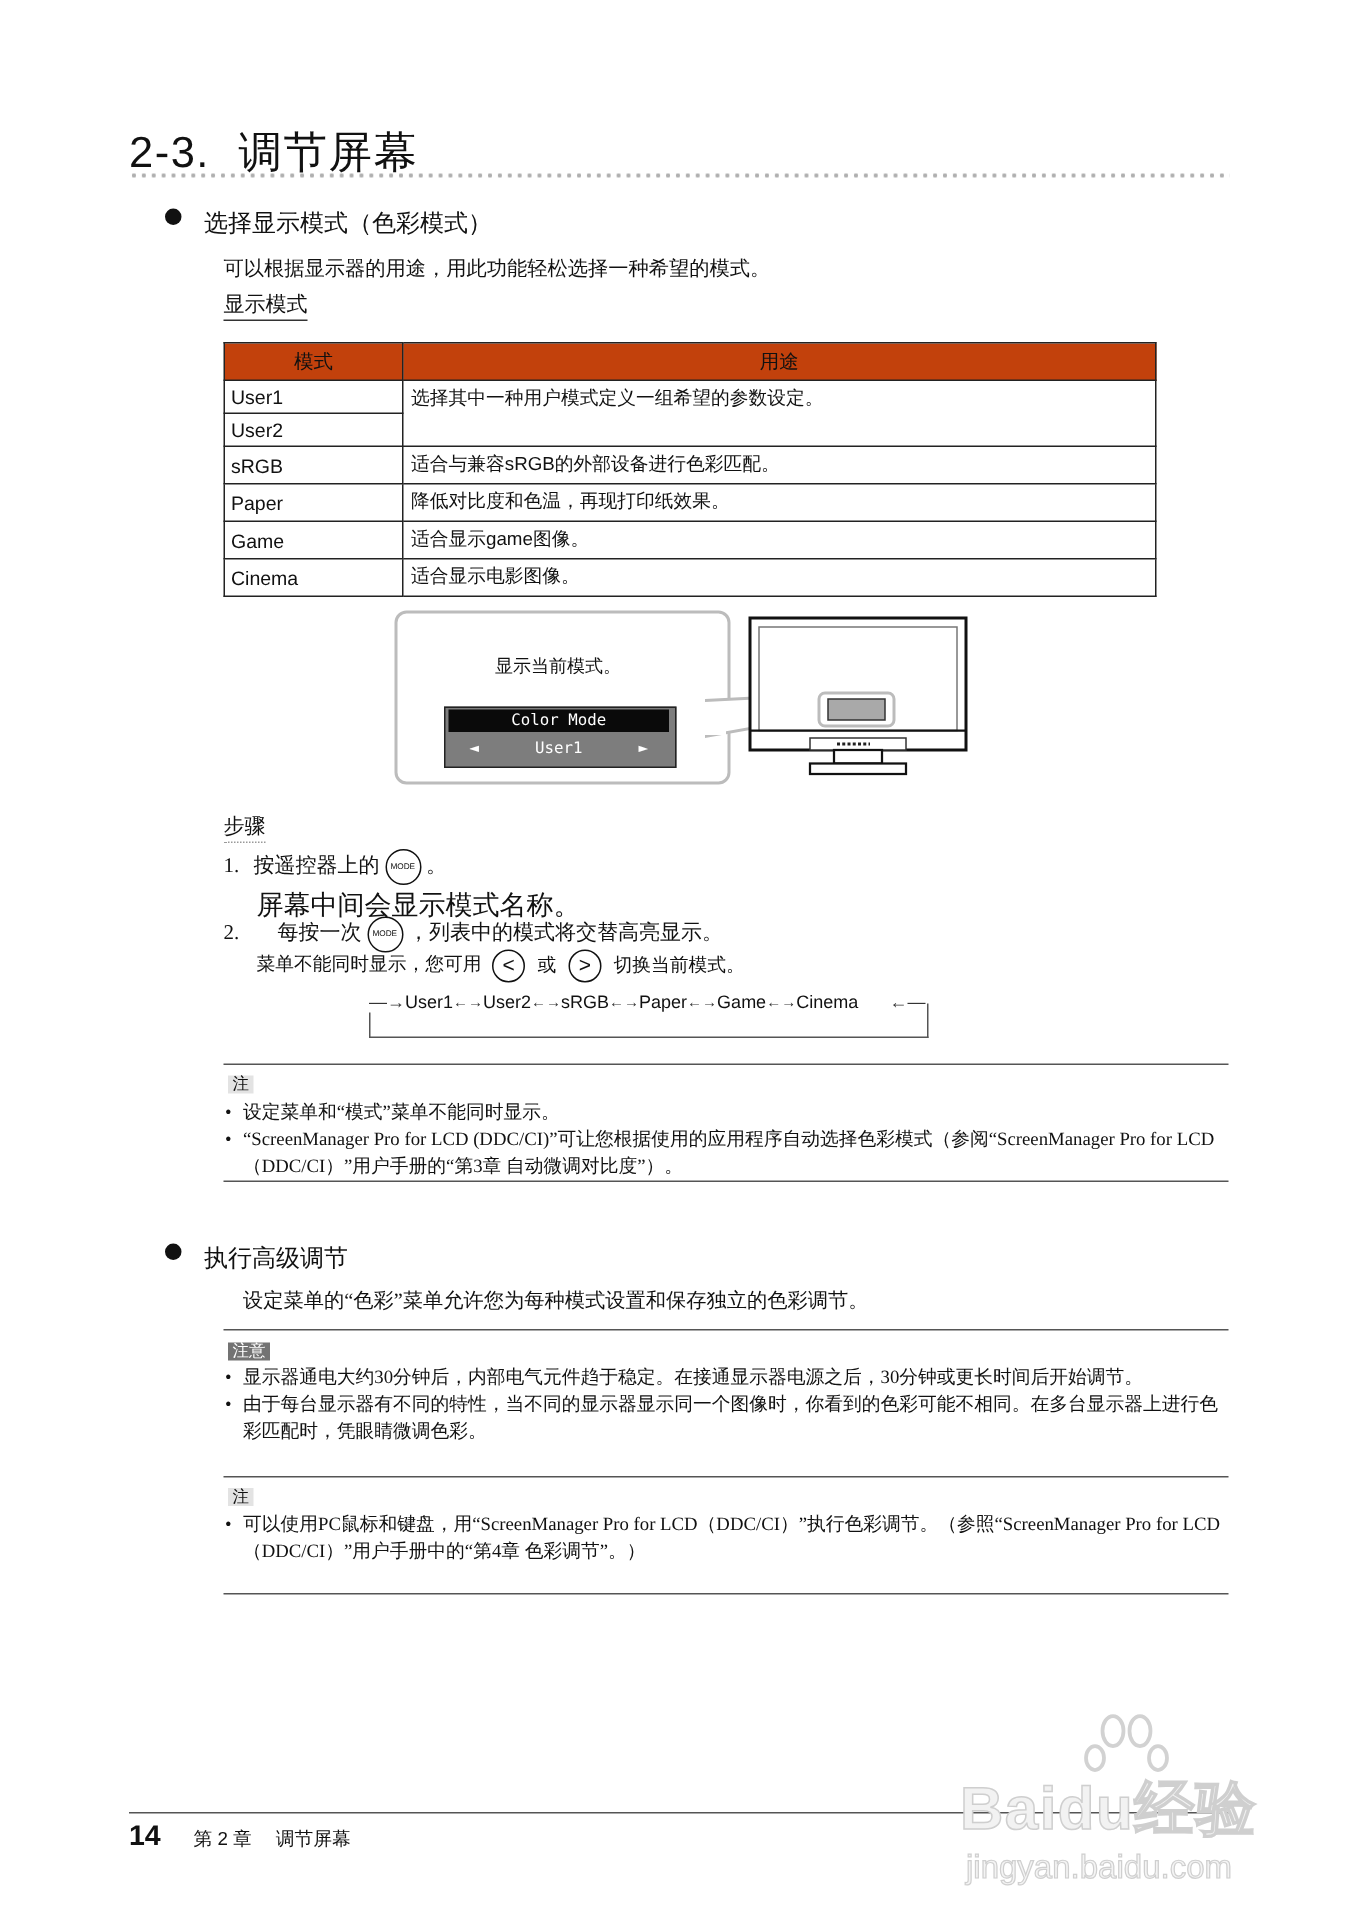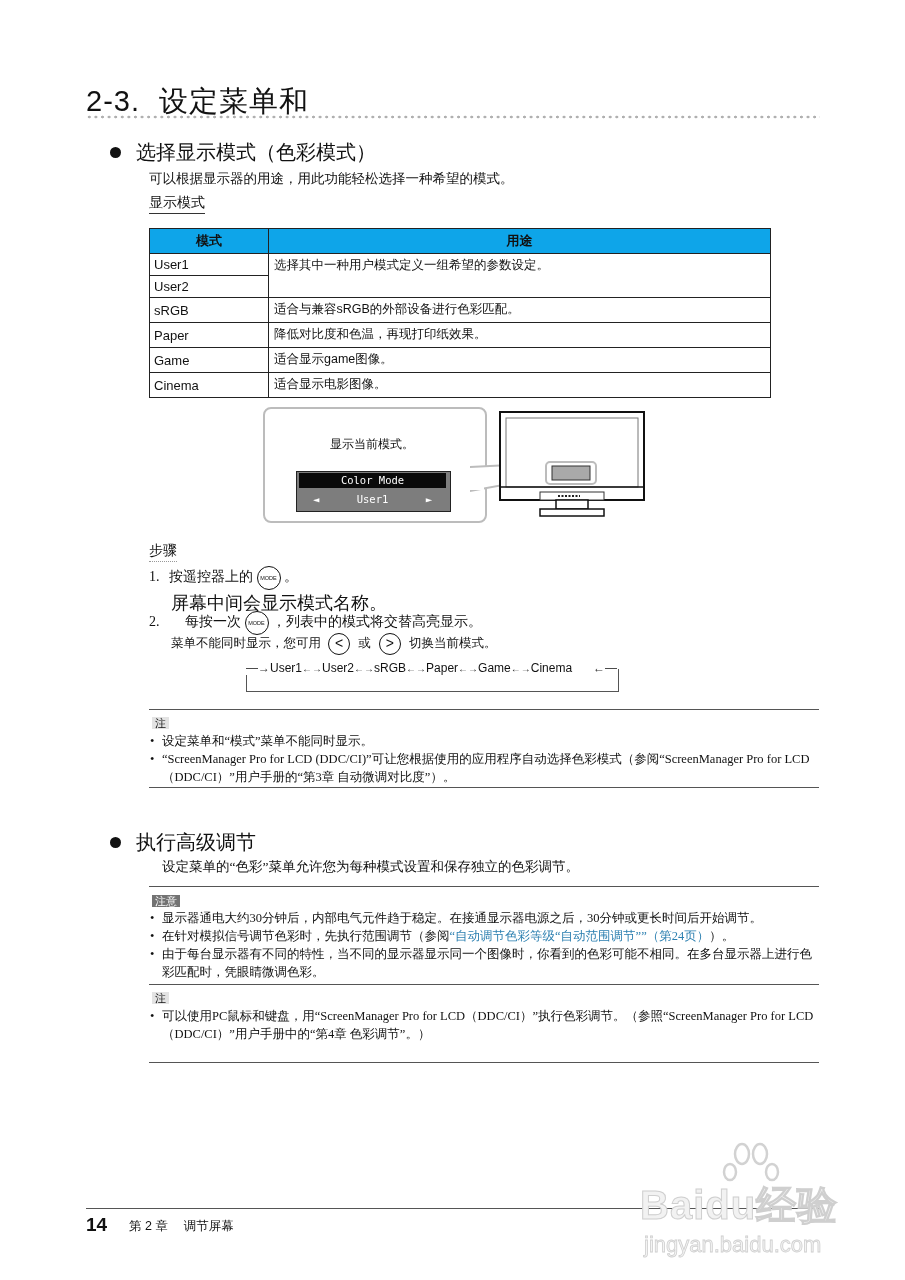--- a/index.html
+++ b/index.html
@@ -7,28 +7,28 @@
          font-family:"DejaVu Serif", serif; }
   .abs { position:absolute; }
   .sans { font-family:"Liberation Sans","DejaVu Sans",sans-serif; }
   .serif { font-family:"Liberation Serif","DejaVu Serif",serif; }
 
   #page-title { left:86px; top:82px; font-size:29px; letter-spacing:1px; }
   #title-dots { left:86px; top:115px; width:734px; height:4px;
     background-image:radial-gradient(circle, #b0b0b0 1.3px, transparent 1.6px);
     background-size:6.6px 4px; background-repeat:repeat-x; }
 
-  .section-head { font-size:20px; display:flex; align-items:center; }
+  .section-head { font-size:16px; display:flex; align-items:flex-start; }
   .bullet-dot { width:11px; height:11px; border-radius:50%; background:#111; margin-right:15px; }
 
   .body-text { font-size:13.5px; }
   .subhead { font-size:14px; border-bottom:1px solid #333; padding-bottom:1px; }
 
   table.modes { border-collapse:collapse; font-size:13px; }
-  table.modes th { background:#0ea5e9; font-weight:bold; height:22px; border:1px solid #222; }
+  table.modes th { background:#c2410c; font-weight:normal; height:22px; border:1px solid #222; }
   table.modes td { border:1px solid #222; height:21px; padding:0 4px; vertical-align:middle; }
   table.modes td.desc { padding-left:5px; font-size:12.5px; vertical-align:top; padding-top:3px; }
 
   #osd-callout { left:263px; top:407px; width:220px; height:112px; border:2px solid #bcbcbc; border-radius:8px; background:#fff; }
   #osd-note { left:330px; top:436px; font-size:12px; }
   #osd-panel { left:296px; top:471px; width:153px; height:39px; background:#7d7d7d; border:1px solid #222; }
   #osd-title { left:299px; top:473px; width:147px; height:15px; background:#0a0a0a; color:#fff;
                font-family:"DejaVu Sans Mono",monospace; font-size:10.5px; text-align:center; line-height:15px; }
   #osd-value-row { left:299px; top:491px; width:147px; height:17px; color:#fff;
                font-family:"DejaVu Sans Mono",monospace; font-size:10.5px; line-height:17px; }
@@ -50,21 +50,21 @@
   #page-number { left:86px; top:1214px; font-size:19px; font-weight:bold; }
   #footer-chapter { left:129px; top:1218px; font-size:12.5px; }
 
   #watermark { left:640px; top:1140px; width:230px; height:130px; color:#d6d6d6; }
 </style>
 </head>
 <body>
 
 <div id="page-title" class="abs sans">
   <span>2-3.</span>
-  <span style="margin-left:10px">设定菜单和</span>
+  <span style="margin-left:10px">调节屏幕</span>
 </div>
 <div id="title-dots" class="abs"></div>
 
 <div class="abs section-head sans" style="left:110px;top:139px;">
   <span class="bullet-dot"></span>
   <span>选择显示模式（色彩模式）</span>
 </div>
 <div class="abs body-text serif" style="left:149px;top:170px;">可以根据显示器的用途，用此功能轻松选择一种希望的模式。</div>
 <div class="abs subhead sans" style="left:149px;top:194px;">显示模式</div>
 
@@ -188,23 +188,20 @@
   <span>执行高级调节</span>
 </div>
 <div class="abs body-text serif" style="left:162px;top:858px;">设定菜单的“色彩”菜单允许您为每种模式设置和保存独立的色彩调节。</div>
 
 <div class="abs note-rule" style="left:149px;top:886px;width:670px;"></div>
 <div class="abs serif" style="left:152px;top:891px;">
   <span class="caution-tag">注意</span>
 </div>
 <ul class="abs note-list serif" style="left:149px;top:909px;width:670px;">
   <li>显示器通电大约30分钟后，内部电气元件趋于稳定。在接通显示器电源之后，30分钟或更长时间后开始调节。</li>
-  <li>
-    <span>在针对模拟信号调节色彩时，先执行范围调节（参阅</span><span class="link">“自动调节色彩等级“自动范围调节””（第24页）</span><span>）。</span>
-  </li>
   <li>由于每台显示器有不同的特性，当不同的显示器显示同一个图像时，你看到的色彩可能不相同。在多台显示器上进行色彩匹配时，凭眼睛微调色彩。</li>
 </ul>
 
 <div class="abs note-rule" style="left:149px;top:984px;width:670px;"></div>
 <div class="abs serif" style="left:152px;top:988px;">
   <span class="note-tag">注</span>
 </div>
 <ul class="abs note-list serif" style="left:149px;top:1007px;width:670px;">
   <li>可以使用PC鼠标和键盘，用“ScreenManager Pro for LCD（DDC/CI）”执行色彩调节。（参照“ScreenManager Pro for LCD（DDC/CI）”用户手册中的“第4章 色彩调节”。）</li>
 </ul>

